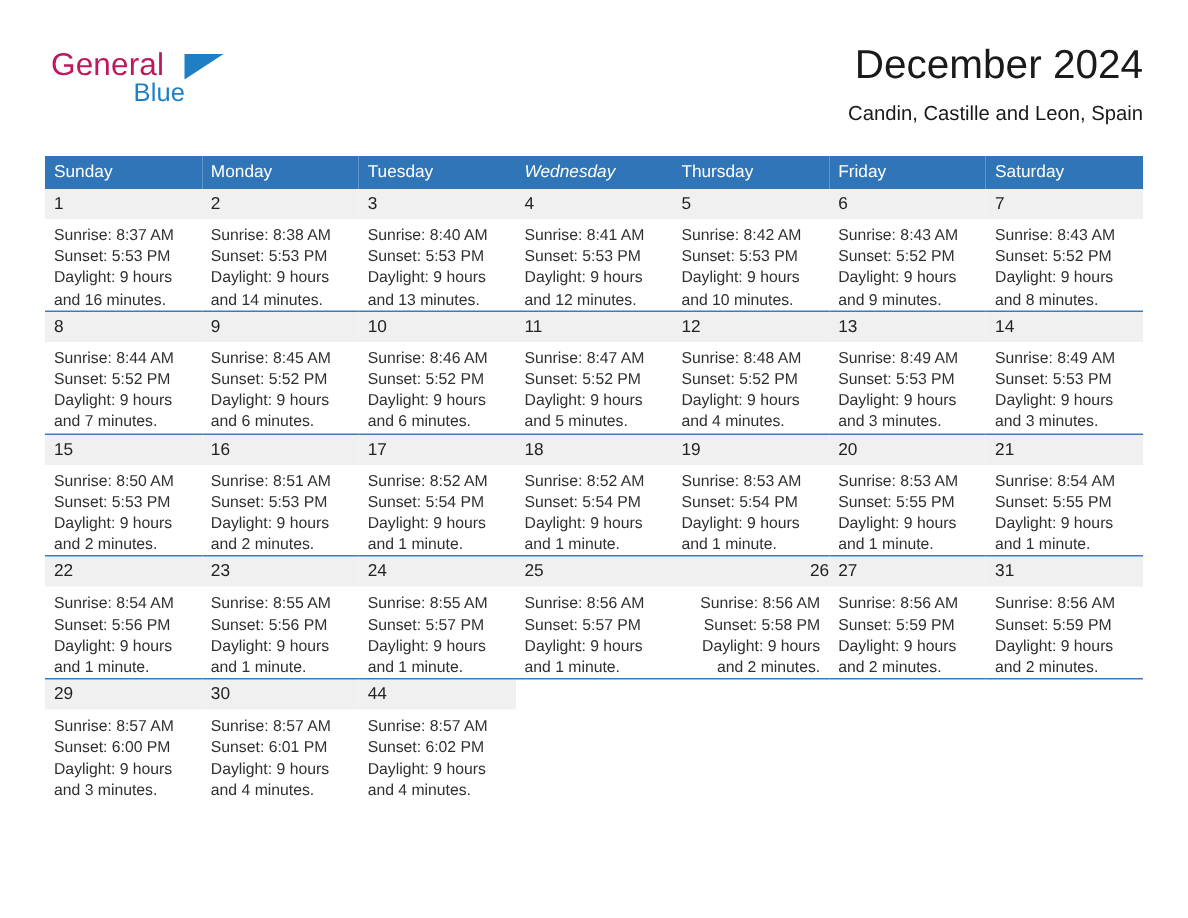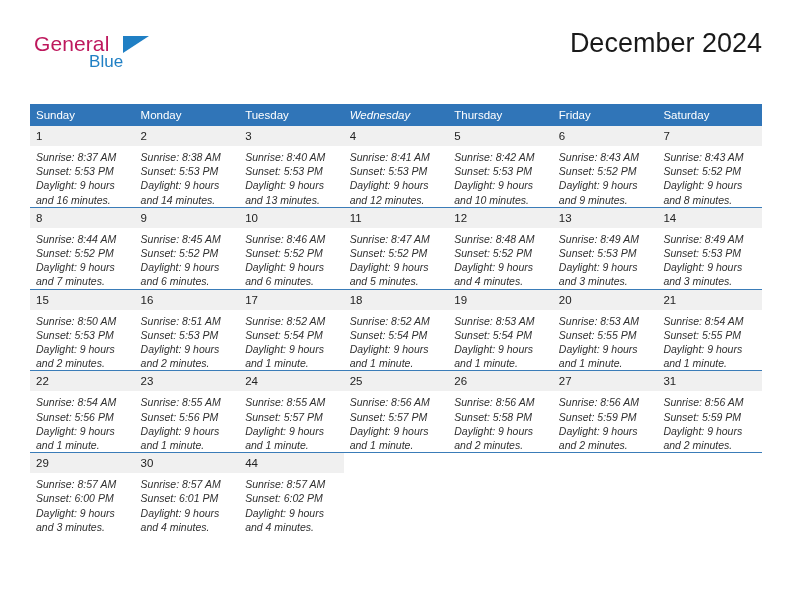--- a/index.html
+++ b/index.html
@@ -128,21 +128,20 @@
   }
   .daynum.empty {
     background: #ffffff;
     color: transparent;
   }
   .details {
     padding: 4px 6px 0 6px;
     font-size: 10.5px;
     line-height: 14.2px;
     color: #303030;
-    font-style: italic;
   }
   .details div {
     white-space: nowrap;
   }
   .cell-empty .details {
     visibility: hidden;
   }
 </style>
 </head>
 <body>
@@ -152,20 +151,21 @@
   <div class="top">
 
     <div class="logo">
       <span class="logo-general" style="color: #be185d;">General</span>
       <span class="logo-tri" style="border-left-color: rgb(31, 127, 196);"></span>
       <span class="logo-blue" style="color: rgb(31, 127, 196);">Blue</span>
     </div>
 
     <div class="titles">
       <h1 class="cal-title">December 2024</h1>
+      <p class="cal-subtitle">Candin, Castille and Leon, Spain</p>
     </div>
 
   </div>
 
   <table class="calendar">
     <thead>
       <tr>
         <th style="background: rgb(48, 117, 184); color: rgb(255, 255, 255);">Sunday</th>
         <th style="background: rgb(48, 117, 184); color: rgb(255, 255, 255);">Monday</th>
         <th style="background: rgb(48, 117, 184); color: rgb(255, 255, 255);">Tuesday</th>
@@ -451,21 +451,21 @@
             <div class="cell-inner">
               <div class="daynum" style="background: rgb(240, 240, 240);">25</div>
               <div class="details">
                 <div>Sunrise: 8:56 AM</div>
                 <div>Sunset: 5:57 PM</div>
                 <div>Daylight: 9 hours</div>
                 <div>and 1 minute.</div>
               </div>
             </div>
           </td>
-          <td style="border-top-color: rgb(58, 124, 184);">
+          <td style="border-top-color: rgb(58, 124, 184); text-align: right;">
             <div class="cell-inner">
               <div class="daynum" style="background: rgb(240, 240, 240);">26</div>
               <div class="details">
                 <div>Sunrise: 8:56 AM</div>
                 <div>Sunset: 5:58 PM</div>
                 <div>Daylight: 9 hours</div>
                 <div>and 2 minutes.</div>
               </div>
             </div>
           </td>

